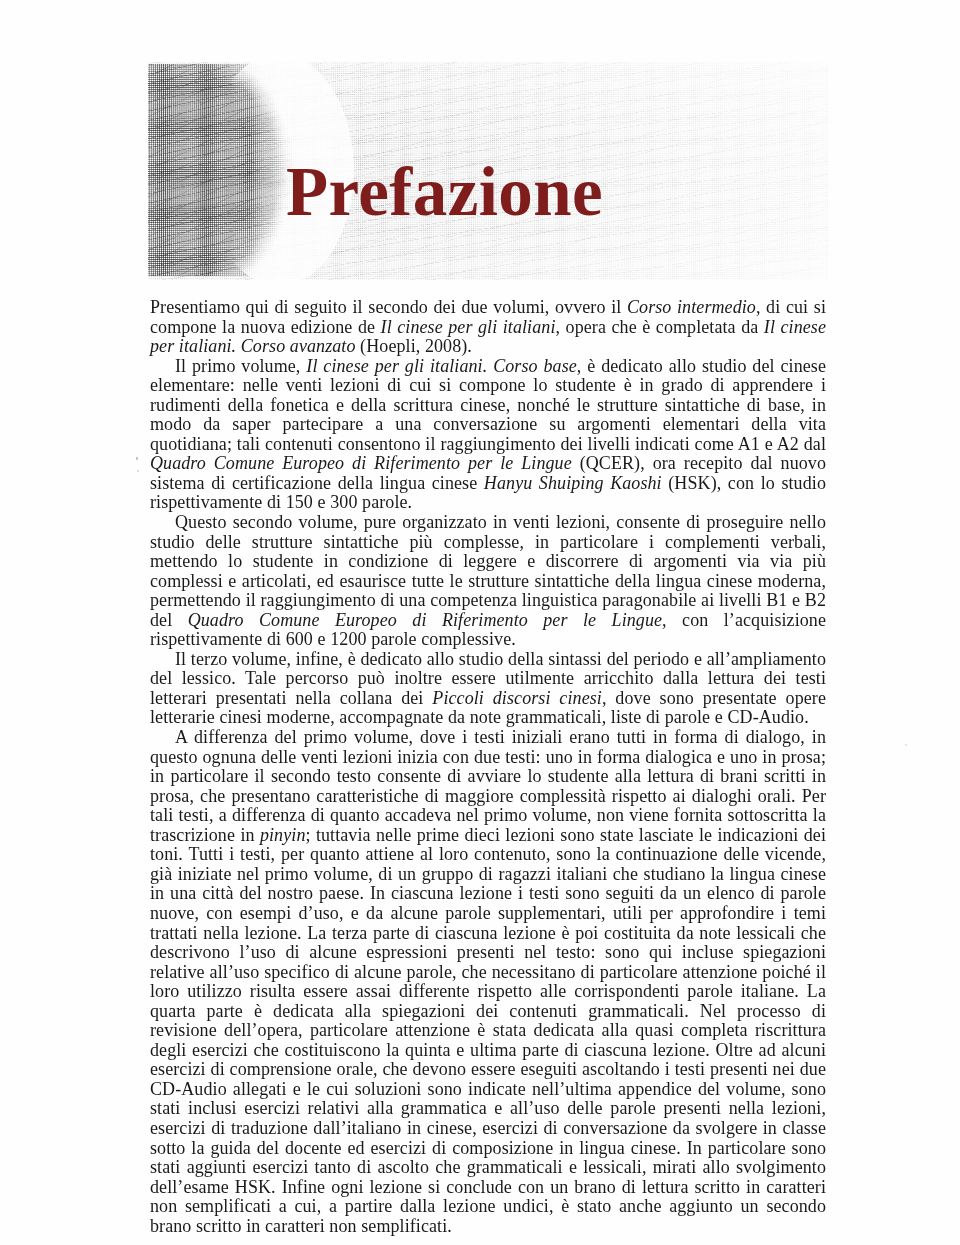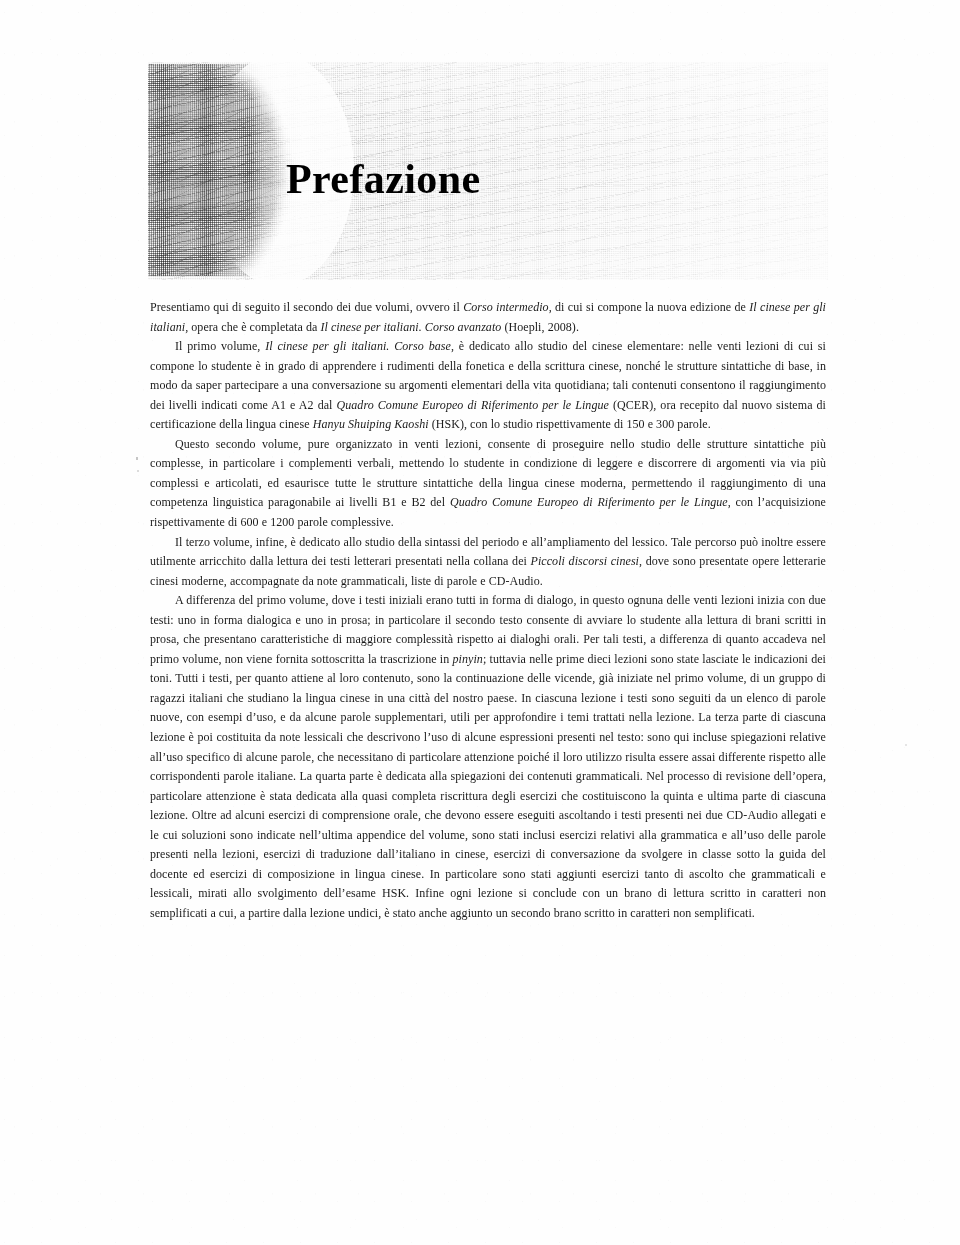--- a/index.html
+++ b/index.html
@@ -78,38 +78,38 @@
     -webkit-mask-image: radial-gradient(112px 150px at 6px 118px, transparent 0%, transparent 62%, #000 76%, #000 100%);
             mask-image: radial-gradient(112px 150px at 6px 118px, transparent 0%, transparent 62%, #000 76%, #000 100%);
     opacity:.85;
   }
 
   .header-title{
     position:absolute; left:138px; top:96px;
     margin:0;
     font-family:"Liberation Serif", serif;
     font-weight:700;
-    font-size:42px;
+    font-size:69px;
     line-height:1;
     letter-spacing:.4px;
-    color:#000000;
+    color:#7f1d1d;
     z-index:6;
   }
 
   
   .body-text{
     position:absolute;
     left:150px; top:298px;
     width:676px;
   }
   .body-text p{
     margin:0;
     text-align:justify;
     text-justify:inter-word;
-    font-size:12px;
+    font-size:18px;
     line-height:19.55px;
     letter-spacing:.005em;
     color:#1a1a1a;
     text-indent:25px;
   }
   .body-text p.no-indent{ text-indent:0; }
   .body-text p i, .body-text p em{ font-style:italic; }
 
   
   .speck{ position:absolute; background:rgba(0,0,0,.22); z-index:35; }

